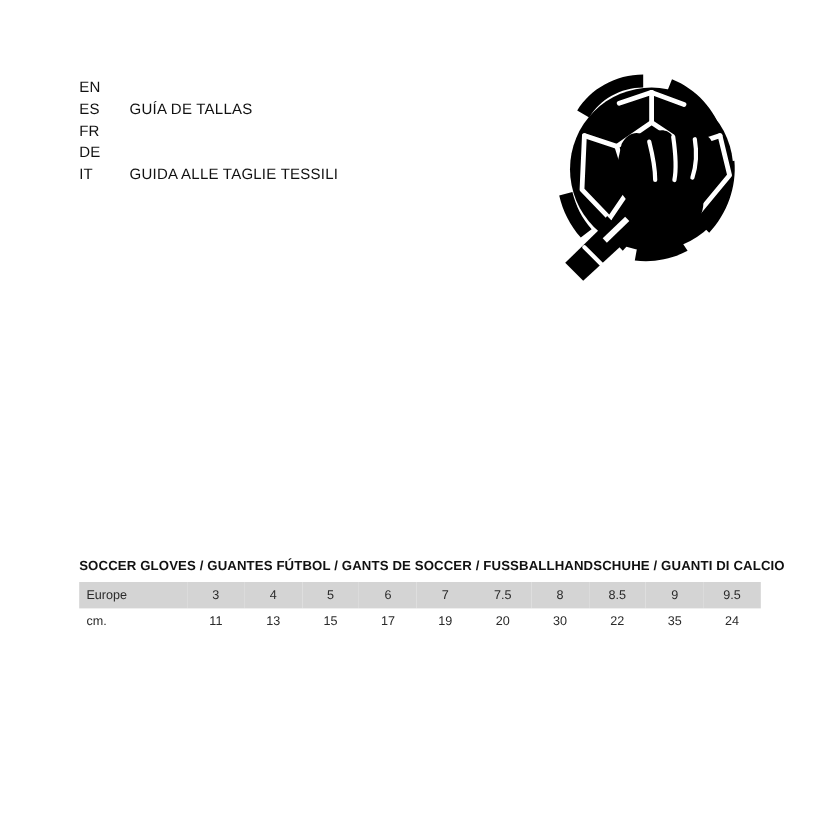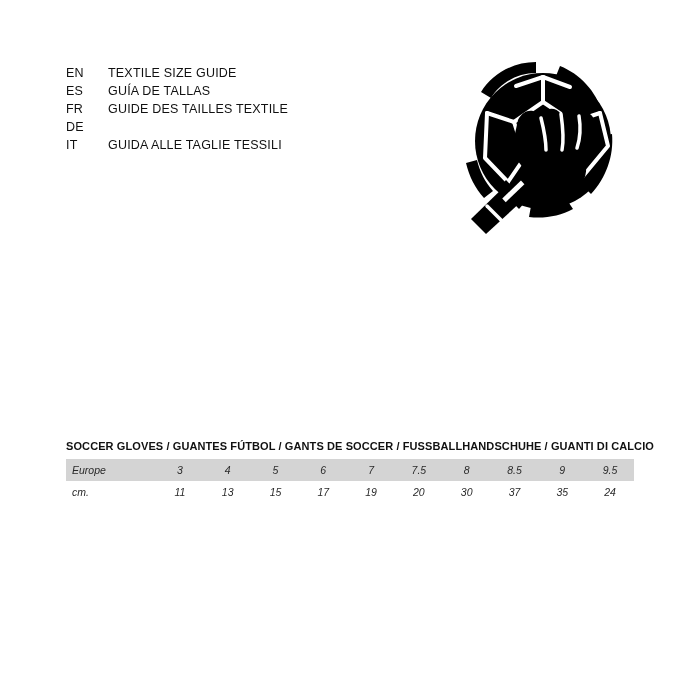--- a/index.html
+++ b/index.html
@@ -48,36 +48,35 @@
     left: 440px;
     top: 46px;
     width: 190px;
     height: 190px;
   }
 
   
   .table-wrap {
     position: absolute;
     left: 66px;
-    top: 440px;
+    top: 466px;
     width: 568px;
   }
   .table-title {
     font-size: 11px;
     font-weight: bold;
     color: #111;
     letter-spacing: 0.1px;
     margin-bottom: 7px;
     white-space: nowrap;
   }
   table.size-table {
     border-collapse: collapse;
     width: 568px;
     table-layout: fixed;
-    font-style: italic;
   }
   table.size-table td {
     font-size: 10.5px;
     color: #2a2a2a;
     padding: 3px 0;
     text-align: center;
     height: 16px;
   }
   table.size-table tr.row-head {
     background: #d4d4d4;
@@ -90,29 +89,27 @@
     padding-left: 6px;
     width: 84px;
   }
 </style>
 </head>
 <body>
 
 <div class="legend">
   <div class="legend-row">
     <span class="legend-code">EN</span>
-    <span class="legend-text">TEXTILE SIZE GUIDE</span>
   </div>
   <div class="legend-row">
     <span class="legend-code">ES</span>
     <span class="legend-text">GUÍA DE TALLAS</span>
   </div>
   <div class="legend-row">
     <span class="legend-code">FR</span>
-    <span class="legend-text">GUIDE DES TAILLES TEXTILE</span>
   </div>
   <div class="legend-row">
     <span class="legend-code">DE</span>
   </div>
   <div class="legend-row">
     <span class="legend-code">IT</span>
     <span class="legend-text">GUIDA ALLE TAGLIE TESSILI</span>
   </div>
 </div>
 
@@ -189,19 +186,19 @@
       </tr>
       <tr>
         <td class="rowlabel">cm.</td>
         <td>11</td>
         <td>13</td>
         <td>15</td>
         <td>17</td>
         <td>19</td>
         <td>20</td>
         <td>30</td>
-        <td>37</td>
+        <td>22</td>
         <td>35</td>
         <td>24</td>
       </tr>
     </tbody>
   </table>
 </div>
 
 </body></html>

